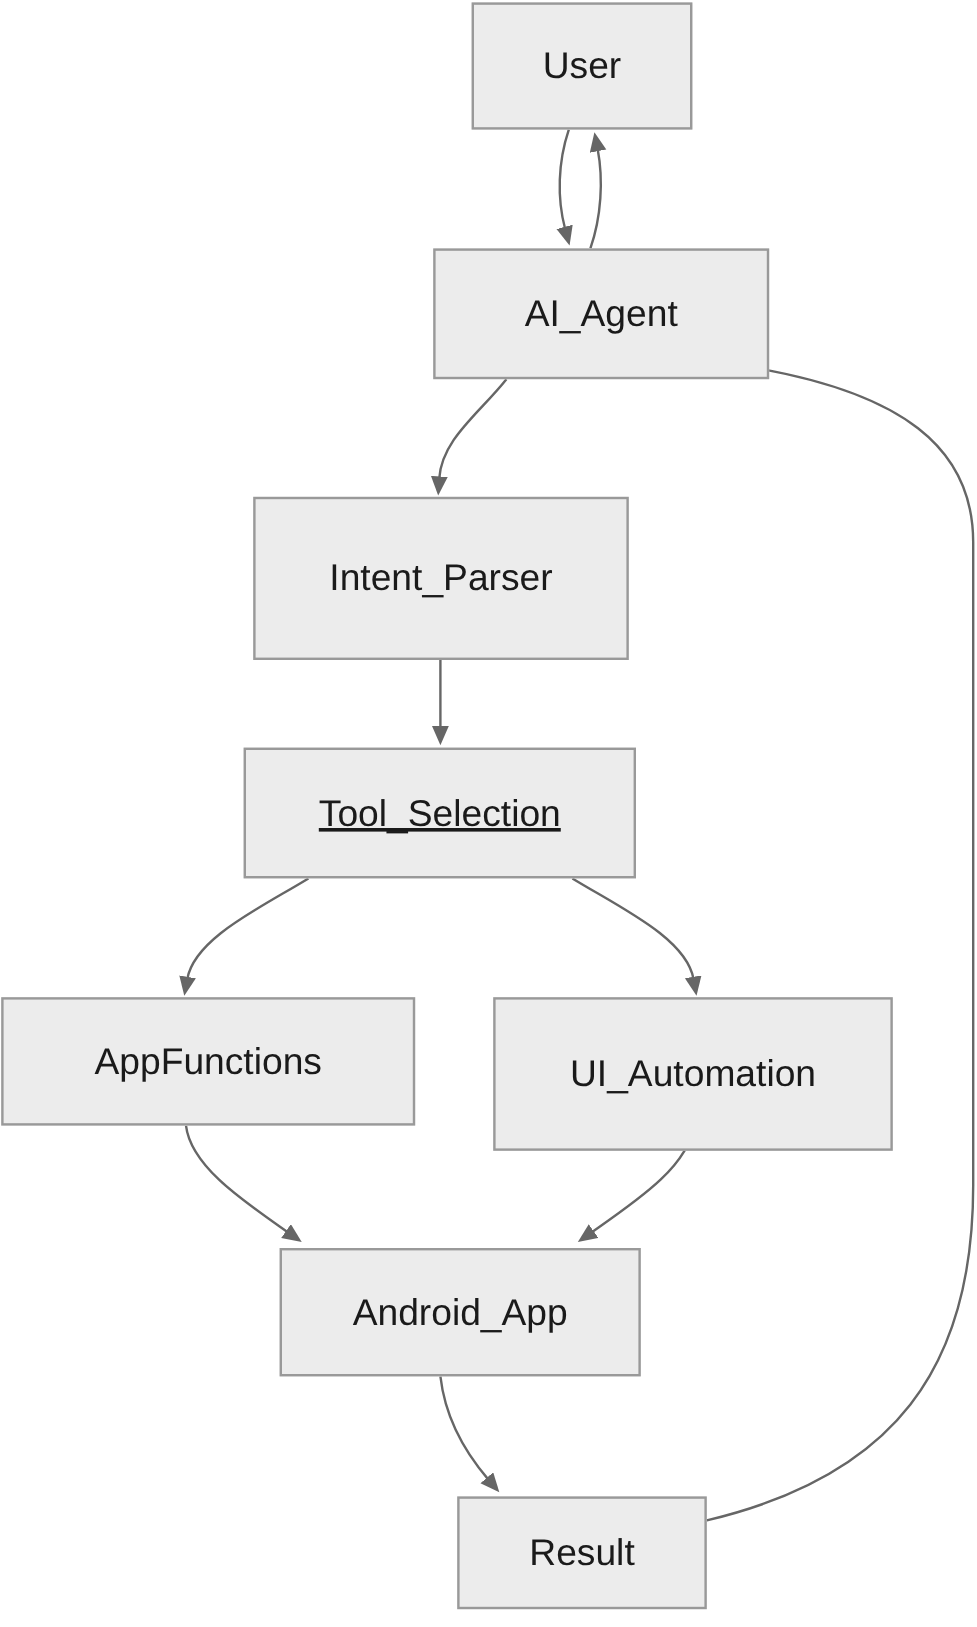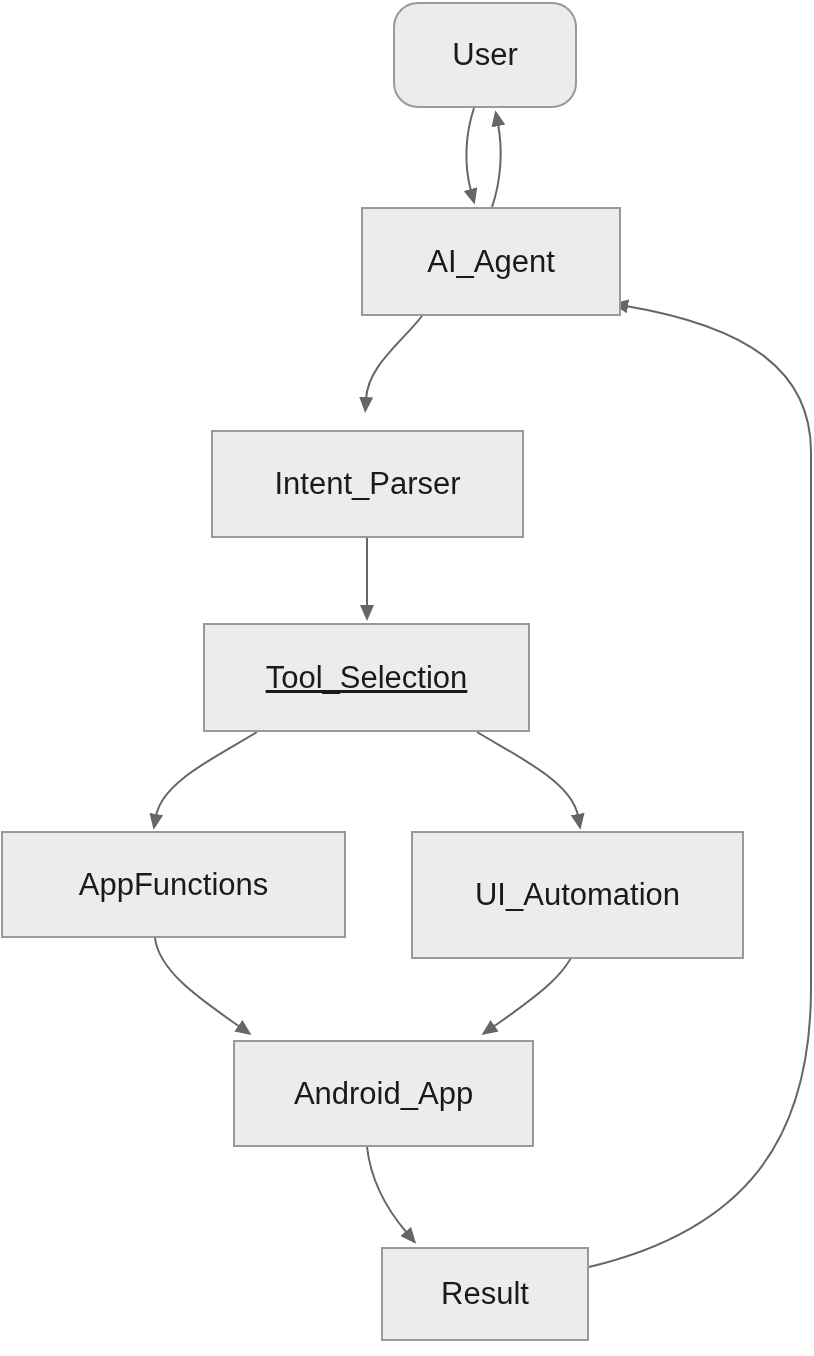--- a/index.html
+++ b/index.html
@@ -34,23 +34,23 @@
     border: 2px solid #999999;
     display: flex;
     align-items: center;
     justify-content: center;
     color: #1a1a1a;
     font-size: 31px;
     line-height: 1.2;
     text-align: center;
     white-space: nowrap;
   }
-  .node-user           { left: 393px; top: 2px;    width: 184px; height: 106px; border-radius: 25px; }
-  .node-ai-agent       { left: 361px; top: 207px;  width: 260px; height: 109px; }
-  .node-intent-parser  { left: 211px; top: 414px;  width: 313px; height: 108px; margin-top: 16px; }
+  .node-user           { left: 393px; top: 2px;    width: 184px; height: 106px; }
+  .node-ai-agent       { left: 361px; top: 207px;  width: 280px; height: 109px; }
+  .node-intent-parser  { left: 211px; top: 414px;  width: 313px; height: 136px; }
   .node-tool-selection { left: 203px; top: 623px;  width: 327px; height: 109px; text-decoration: underline; }
   .node-appfunctions   { left: 1px;   top: 831px;  width: 345px; height: 107px; }
   .node-ui-automation  { left: 411px; top: 831px;  width: 333px; height: 128px; }
   .node-android-app    { left: 216px; top: 1040px; width: 301px; height: 107px; margin-left: 17px; }
   .node-result         { left: 381px; top: 1247px; width: 208px; height: 94px; }
 </style>
 </head>
 <body>
 
 <div class="canvas">

